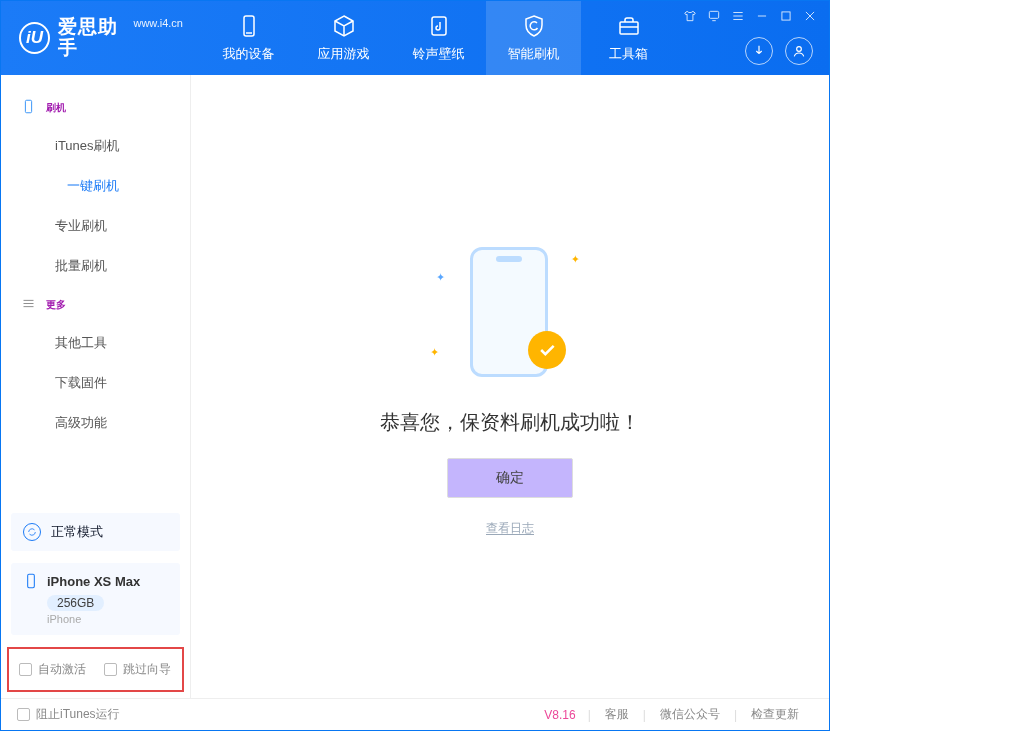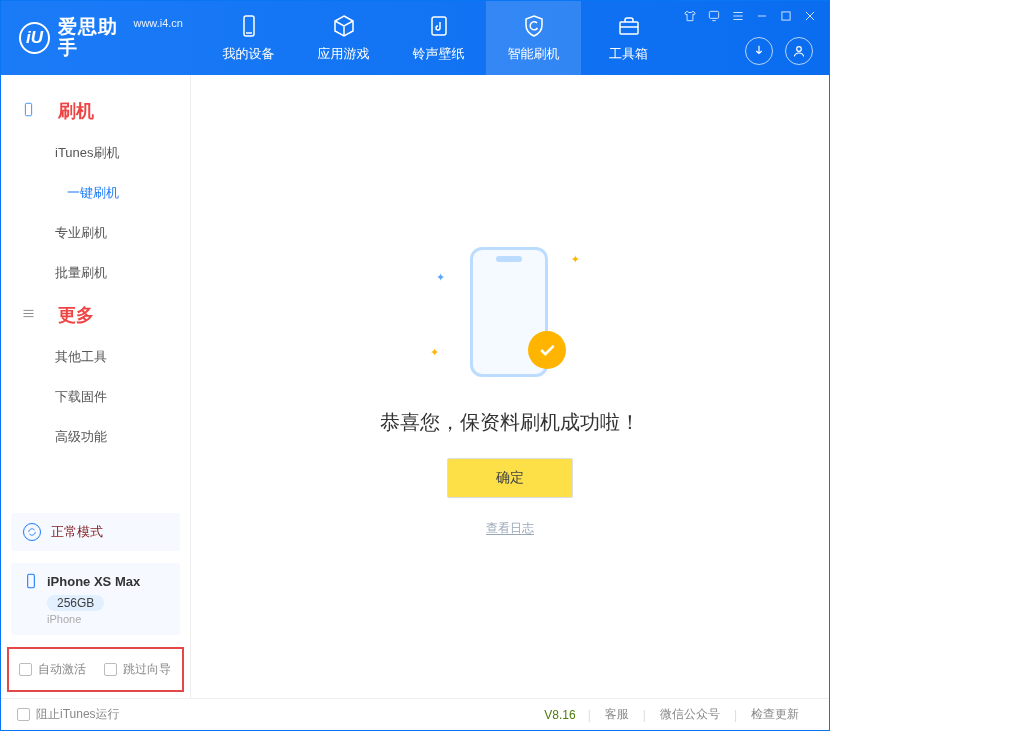--- a/index.html
+++ b/index.html
@@ -24,28 +24,28 @@
 .title-right .tico { width: 14px; height: 14px; cursor: pointer; opacity: .9; }
 .title-right svg { stroke: #fff; fill: none; stroke-width: 1.5; }
 .circle-btns { position: absolute; right: 16px; bottom: 10px; display: flex; gap: 12px; }
 .circle-btn { width: 28px; height: 28px; border: 1.5px solid rgba(255,255,255,.7); border-radius: 50%; display: flex; align-items: center; justify-content: center; cursor: pointer; }
 .circle-btn svg { width: 16px; height: 16px; stroke: #fff; fill: none; stroke-width: 1.8; }
 
 
 .body { flex: 1; display: flex; min-height: 0; }
 .sidebar { width: 190px; border-right: 1px solid #eee; display: flex; flex-direction: column; background: #fff; }
 .nav { padding-top: 14px; flex: 1; overflow: auto; }
-.section-head { display: flex; align-items: center; gap: 22px; padding: 10px 20px; color: #ef4444; font-size: 18px; font-weight: 600; }
+.section-head { display: flex; align-items: center; gap: 10px; padding: 10px 20px; color: #a21caf; font-size: 10px; font-weight: 600; }
 .section-head svg { width: 15px; height: 15px; stroke: #888; fill: none; stroke-width: 1.5; }
 .section-head .phone-ico svg { stroke: #2f8ff6; }
 .nav-item { padding: 11px 20px 11px 54px; font-size: 13px; color: #555; cursor: pointer; }
 .nav-item.active { color: #1c7bf6; margin-left: 12px; }
 
 .mode-card, .device-card { margin: 6px 10px; background: #f6f9ff; border-radius: 3px; padding: 10px 12px; }
-.mode-card { display: flex; align-items: center; gap: 10px; font-size: 13px; color: #7f1d1d; }
+.mode-card { display: flex; align-items: center; gap: 10px; font-size: 13px; color: #0f172a; }
 .mode-ico { width: 18px; height: 18px; border: 1.6px solid #1c7bf6; border-radius: 50%; display: flex; align-items: center; justify-content: center; }
 .mode-ico svg { width: 10px; height: 10px; stroke: #1c7bf6; fill: none; stroke-width: 2; }
 .device-card .dev-row { display: flex; align-items: center; gap: 8px; }
 .dev-ico { width: 16px; height: 16px; }
 .dev-ico svg { stroke: #1c7bf6; fill: none; stroke-width: 1.6; }
 .dev-name { font-size: 13px; color: #333; font-weight: 600; }
 .dev-badge { display: inline-block; margin: 6px 0 2px 24px; background: #e2efff; color: #404040; border-radius: 10px; padding: 1px 10px; font-size: 12px; }
 .dev-type { margin-left: 24px; font-size: 11px; color: #aaa; }
 
 .bottom-opts { border: 2px solid #e34747; margin: 6px; padding: 12px 10px; display: flex; gap: 18px; align-items: center; }
@@ -57,28 +57,28 @@
 .phone-shape { position: absolute; left: 50px; top: 10px; width: 78px; height: 130px; border: 3px solid #bcdcff; border-radius: 12px; background: #f4faff; }
 .phone-shape::before { content: ""; position: absolute; top: 6px; left: 50%; transform: translateX(-50%); width: 26px; height: 6px; background: #bcdcff; border-radius: 3px; }
 .check-badge { position: absolute; right: 34px; bottom: 18px; width: 38px; height: 38px; background: #ffb500; border-radius: 50%; display: flex; align-items: center; justify-content: center; }
 .check-badge svg { width: 20px; height: 20px; stroke: #fff; stroke-width: 3; fill: none; }
 .spark { position: absolute; color: #ffb500; font-size: 11px; }
 .spark.s1 { left: 16px; top: 34px; color: #5aa7ff; }
 .spark.s2 { right: 20px; top: 16px; }
 .spark.s3 { left: 10px; bottom: 28px; }
 
 .success-text { font-size: 20px; color: #333; font-weight: 500; }
-.ok-btn { border: 1px solid #ddd; background: #fde047; padding: 10px 48px; font-size: 14px; color: #444; cursor: pointer; border-radius: 2px; }
+.ok-btn { border: 1px solid #ddd; background: #c4b5fd; padding: 10px 48px; font-size: 14px; color: #444; cursor: pointer; border-radius: 2px; }
 .log-link { font-size: 12px; color: #9aa8b8; cursor: pointer; text-decoration: underline; text-underline-offset: 2px; }
 
 
 .statusbar { height: 32px; border-top: 1px solid #eee; display: flex; align-items: center; padding: 0 16px; font-size: 12px; color: #888; }
 .statusbar .left { display: flex; align-items: center; gap: 8px; }
 .statusbar .right { margin-left: auto; display: flex; align-items: center; gap: 0; }
-.statusbar .ver { color: #4d7c0f; margin-right: 12px; }
+.statusbar .ver { color: #ec4899; margin-right: 12px; }
 .statusbar .slink { color: #888; padding: 0 14px; cursor: pointer; }
 .statusbar .sep { color: #ddd; }
 </style>
 </head>
 <body>
 
 <div class="window">
 
   <div class="titlebar">
     <div class="logo-area">

